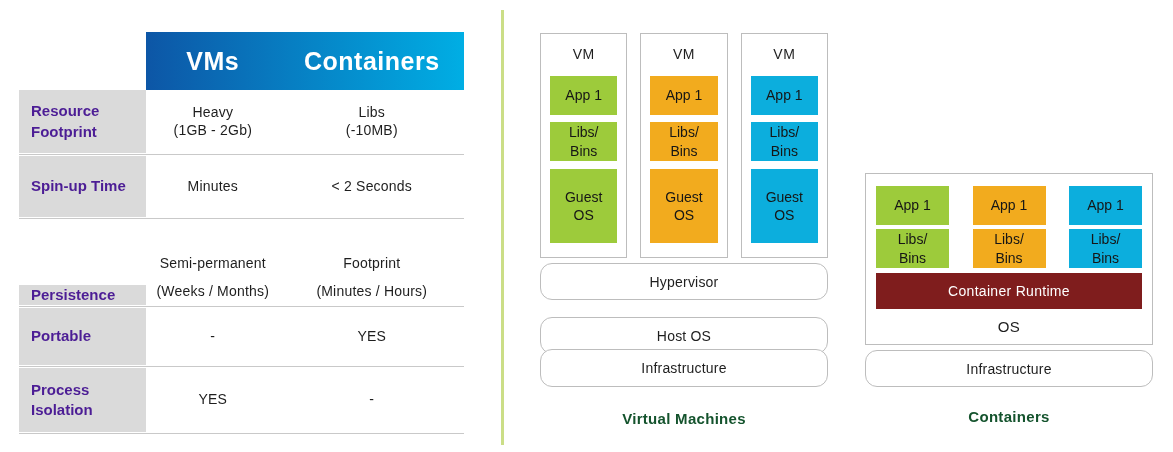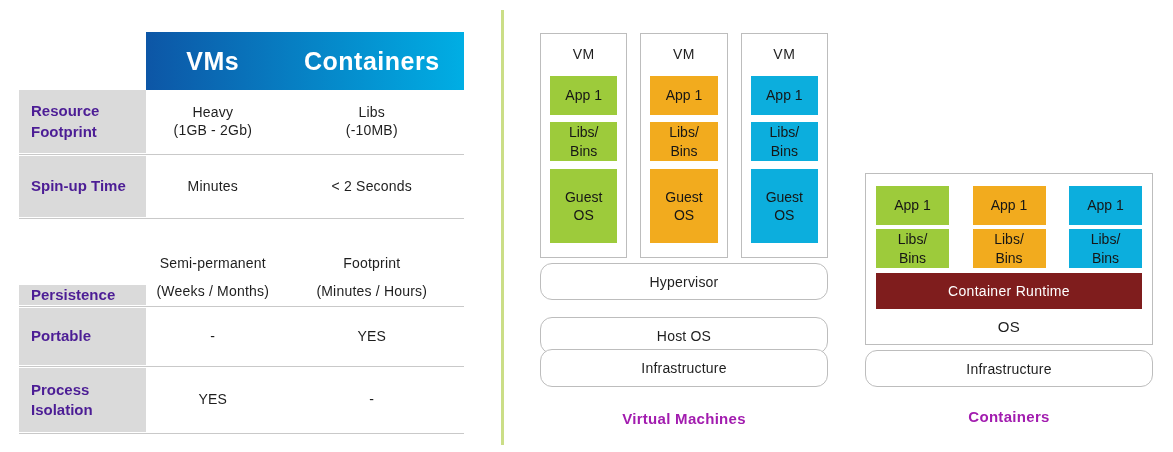--- a/index.html
+++ b/index.html
@@ -29,21 +29,21 @@
   .row-sep::after { content:''; width:100%; height:1px; background:#c9c9c9; }
 
   
   .v-divider { position:absolute; left:501px; top:10px; width:3px; height:435px; }
 
   
   .outline-box { background:#ffffff; border:1px solid #bdbdbd; }
   .layer-bar { position:absolute; left:0; width:288px; height:37px; display:flex;
     align-items:center; justify-content:center; font-size:14px; letter-spacing:0.2px;border-radius:12px; }
   .caption { position:absolute; width:288px; text-align:center; font-weight:bold;
-    font-size:15px; letter-spacing:0.3px; color:#a21caf; }
+    font-size:15px; letter-spacing:0.3px; color:#14532d; }
   .block { display:flex; align-items:center; justify-content:center; text-align:center;
     font-size:14px; white-space:pre-line; line-height:1.3; color:#161616; }
 
   
   .vm-diagram { position:absolute; left:540px; top:33px; width:288px; height:400px; }
   .vm-stacks { position:absolute; left:0; top:0; width:288px; display:flex; gap:13px; }
   .vm-stack { flex:1; height:225px; padding:8px 9px 0 9px; }
   .vm-title { text-align:center; font-size:14px; letter-spacing:0.5px; margin:4px 0 14px 0; }
   .vm-stack .b-app  { height:39px; }
   .vm-stack .b-libs { height:39px; margin-top:7px; }

